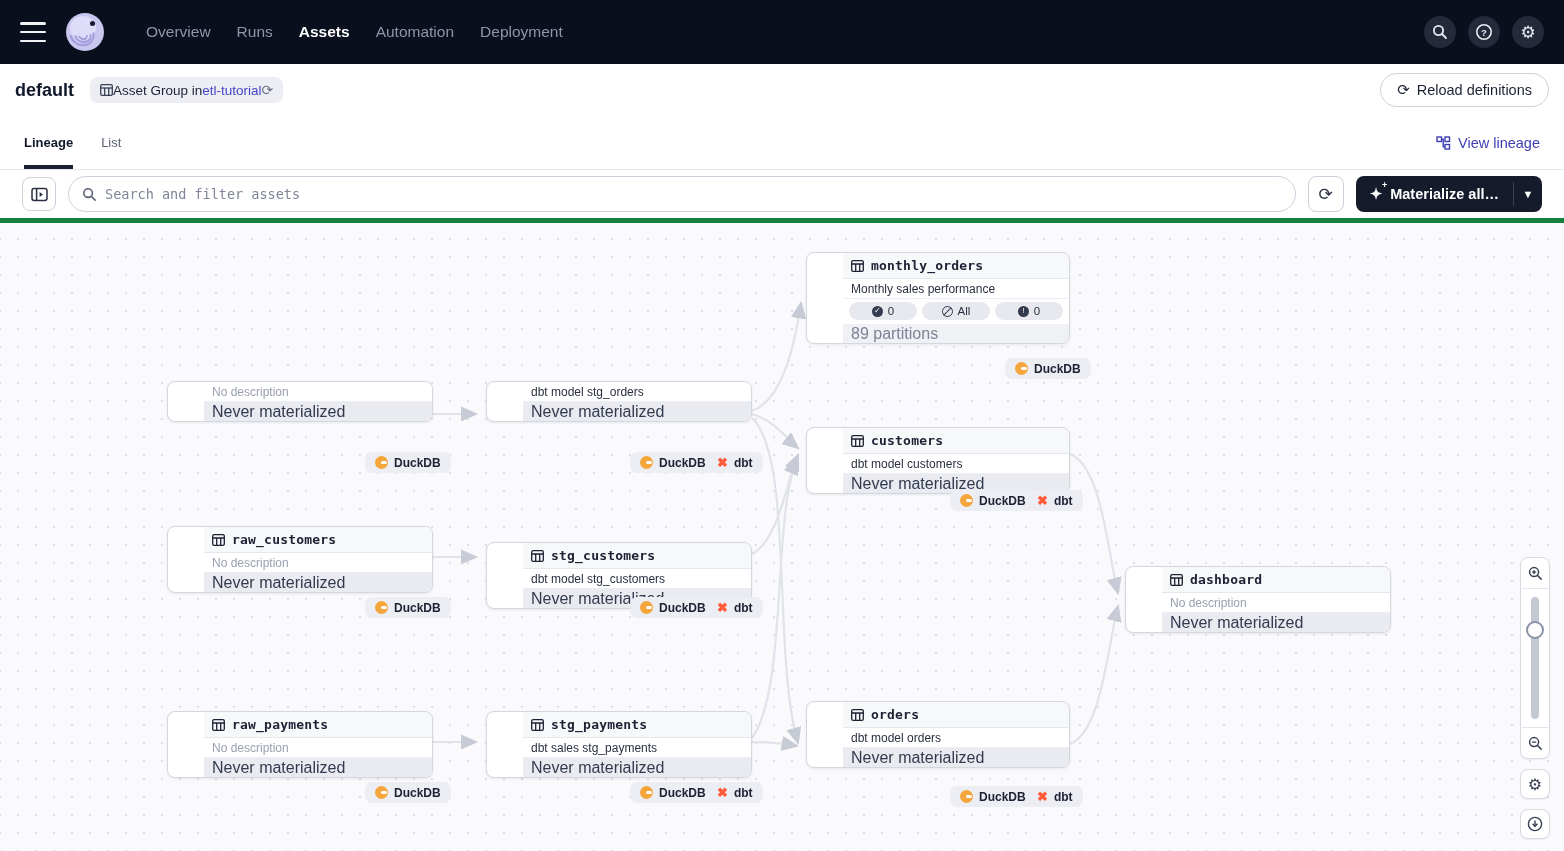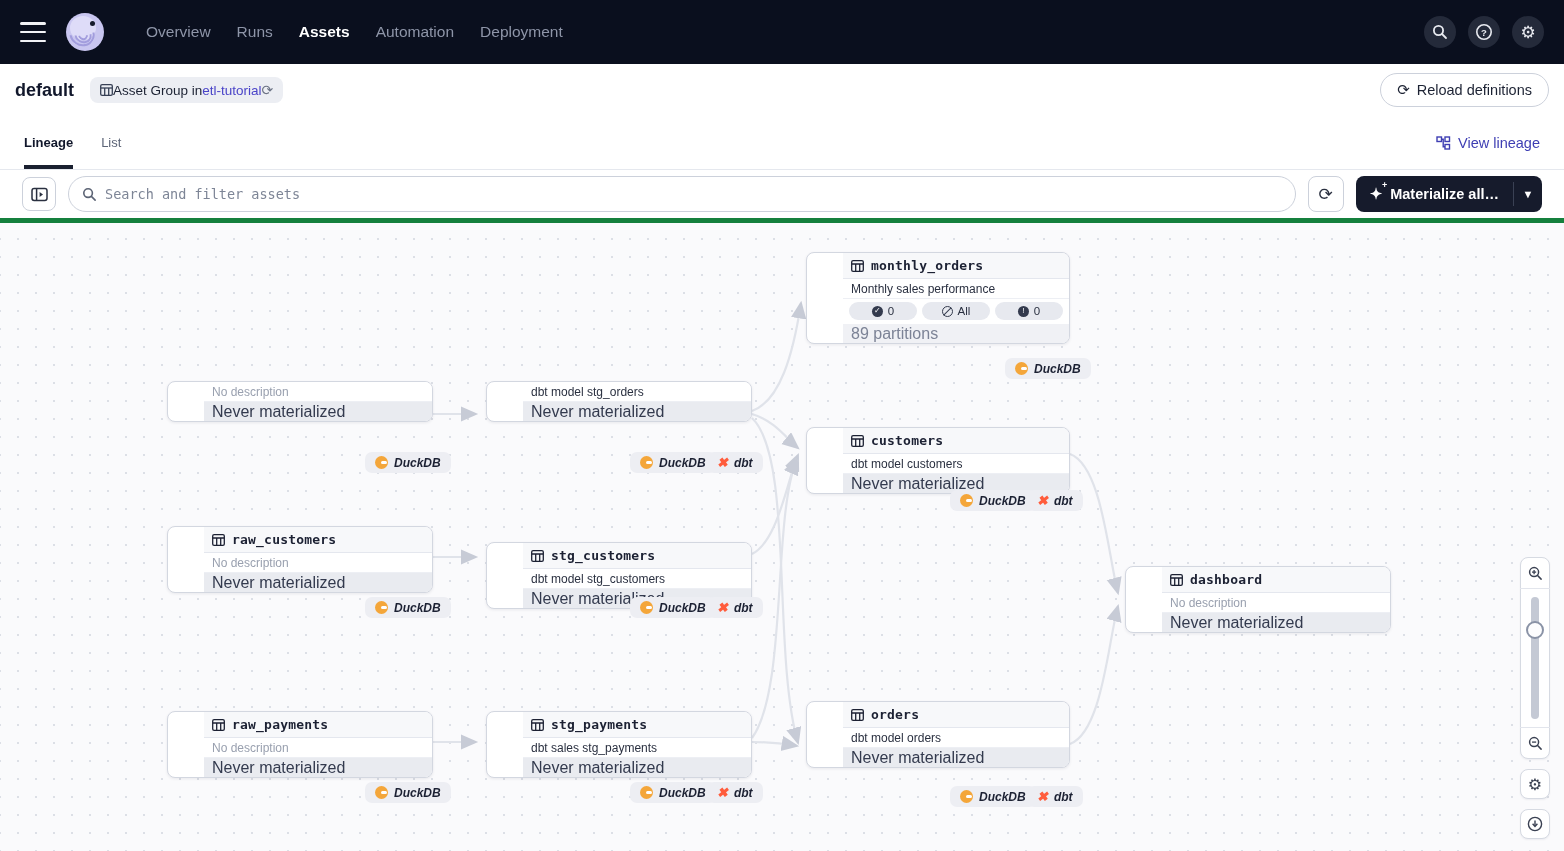--- a/index.html
+++ b/index.html
@@ -68,21 +68,21 @@
   .node-footer.part { color:#7c8396; background:#f0f1f5; }
   .pillrow { display:flex; gap:5px; padding:3px 6px 4px; background:#fff; }
   .pill { flex:1; height:18px; background:#e7e9ef; border-radius:10px; display:flex; align-items:center;
           justify-content:center; gap:5px; font-size:11.5px; color:#2a3040; }
   .picon { width:11px; height:11px; border-radius:50%; background:#333a4d; color:#fff; display:flex; align-items:center;
            justify-content:center; font-size:8px; line-height:1; flex:0 0 auto; }
   .picon.outline { background:transparent; border:1.4px solid #333a4d; position:relative; }
   .picon.outline::after { content:""; position:absolute; left:-1px; top:4px; width:11px; height:1.4px; background:#333a4d; transform:rotate(-45deg); }
 
   .kindbadge { position:absolute; height:21px; background:#edeef3; border-radius:7px; display:flex; align-items:center;
-               gap:6px; padding:0 10px; font-size:12px; font-weight:700; color:#1c2133; cursor:pointer;font-style:italic; }
+               gap:6px; padding:0 10px; font-size:12px; font-weight:700; color:#1c2133; cursor:pointer; }
   .duck { width:13px; height:13px; border-radius:50%; background:#f4a63a; position:relative; flex:0 0 auto; }
   .duck::after { content:""; position:absolute; right:1px; top:5px; width:6px; height:3px; border-radius:2px; background:#fff; }
   .dbtx { color:#ff5c3c; font-size:13px; font-weight:900; line-height:1; flex:0 0 auto; }
 
   
   .zoompanel { position:absolute; right:14px; top:334px; width:30px; background:#fff; border:1px solid #d6dae2;
                border-radius:8px; display:flex; flex-direction:column; align-items:center; box-shadow:0 1px 2px rgba(20,25,45,.06); }
   .zp-btn { width:30px; height:30px; display:flex; align-items:center; justify-content:center; cursor:pointer; }
   .zp-sep { width:30px; border-top:1px solid #e2e5ec; }
   .slider { position:relative; height:138px; width:30px; }

